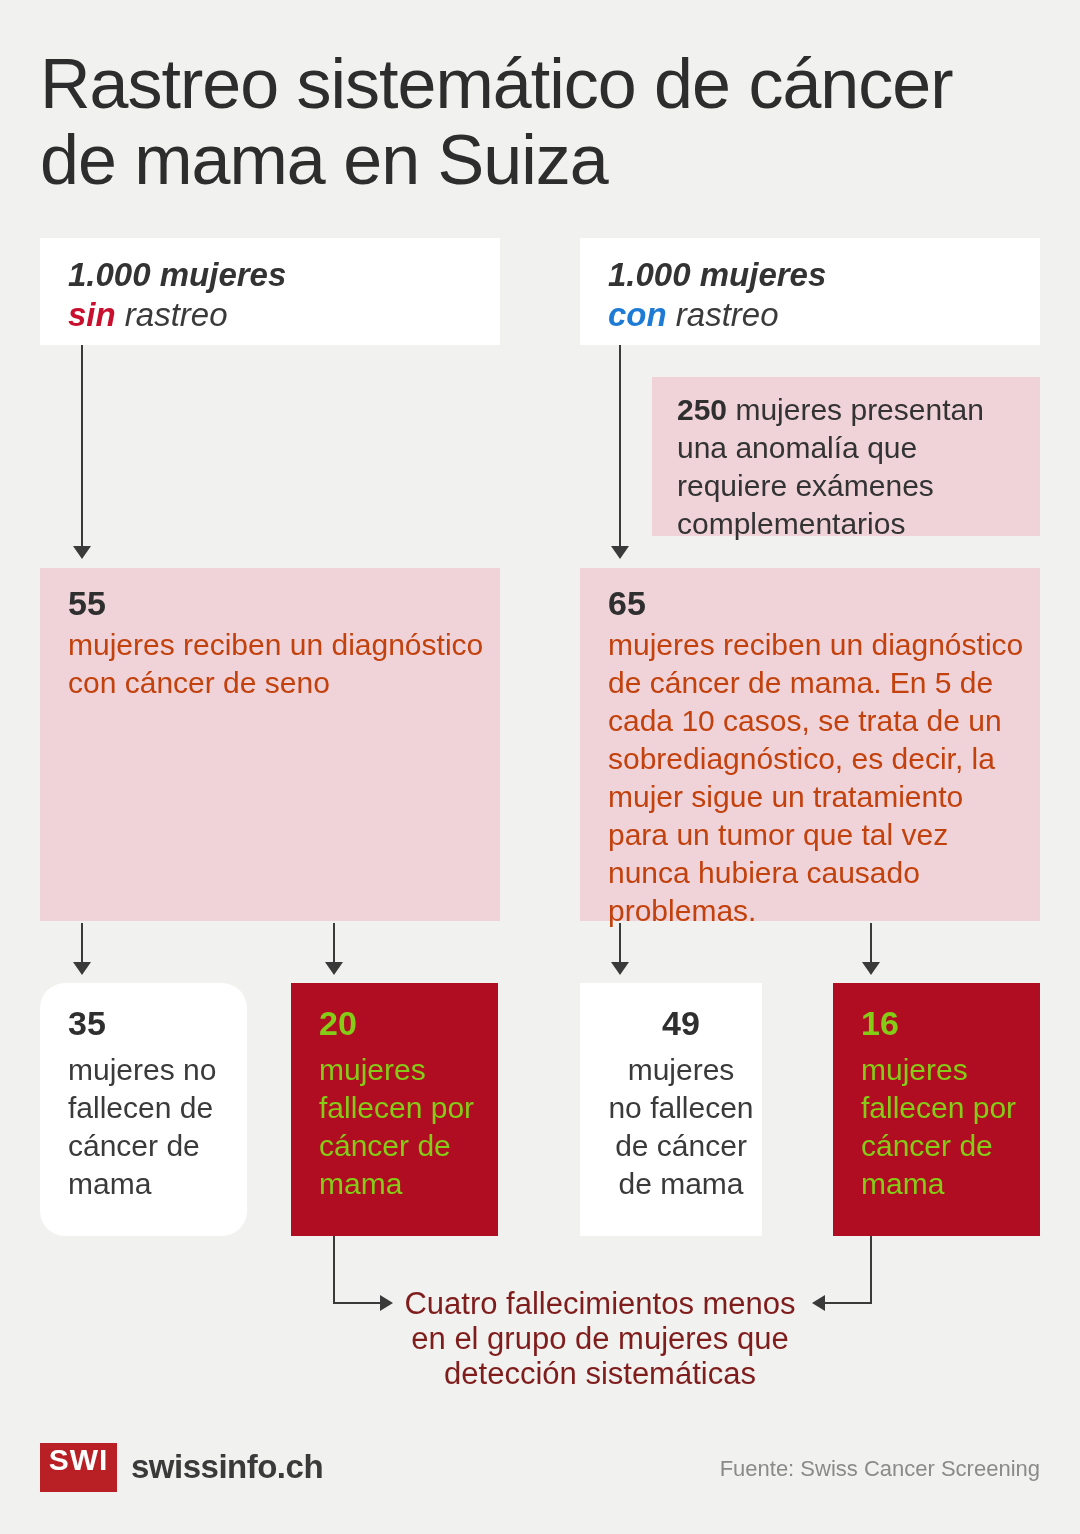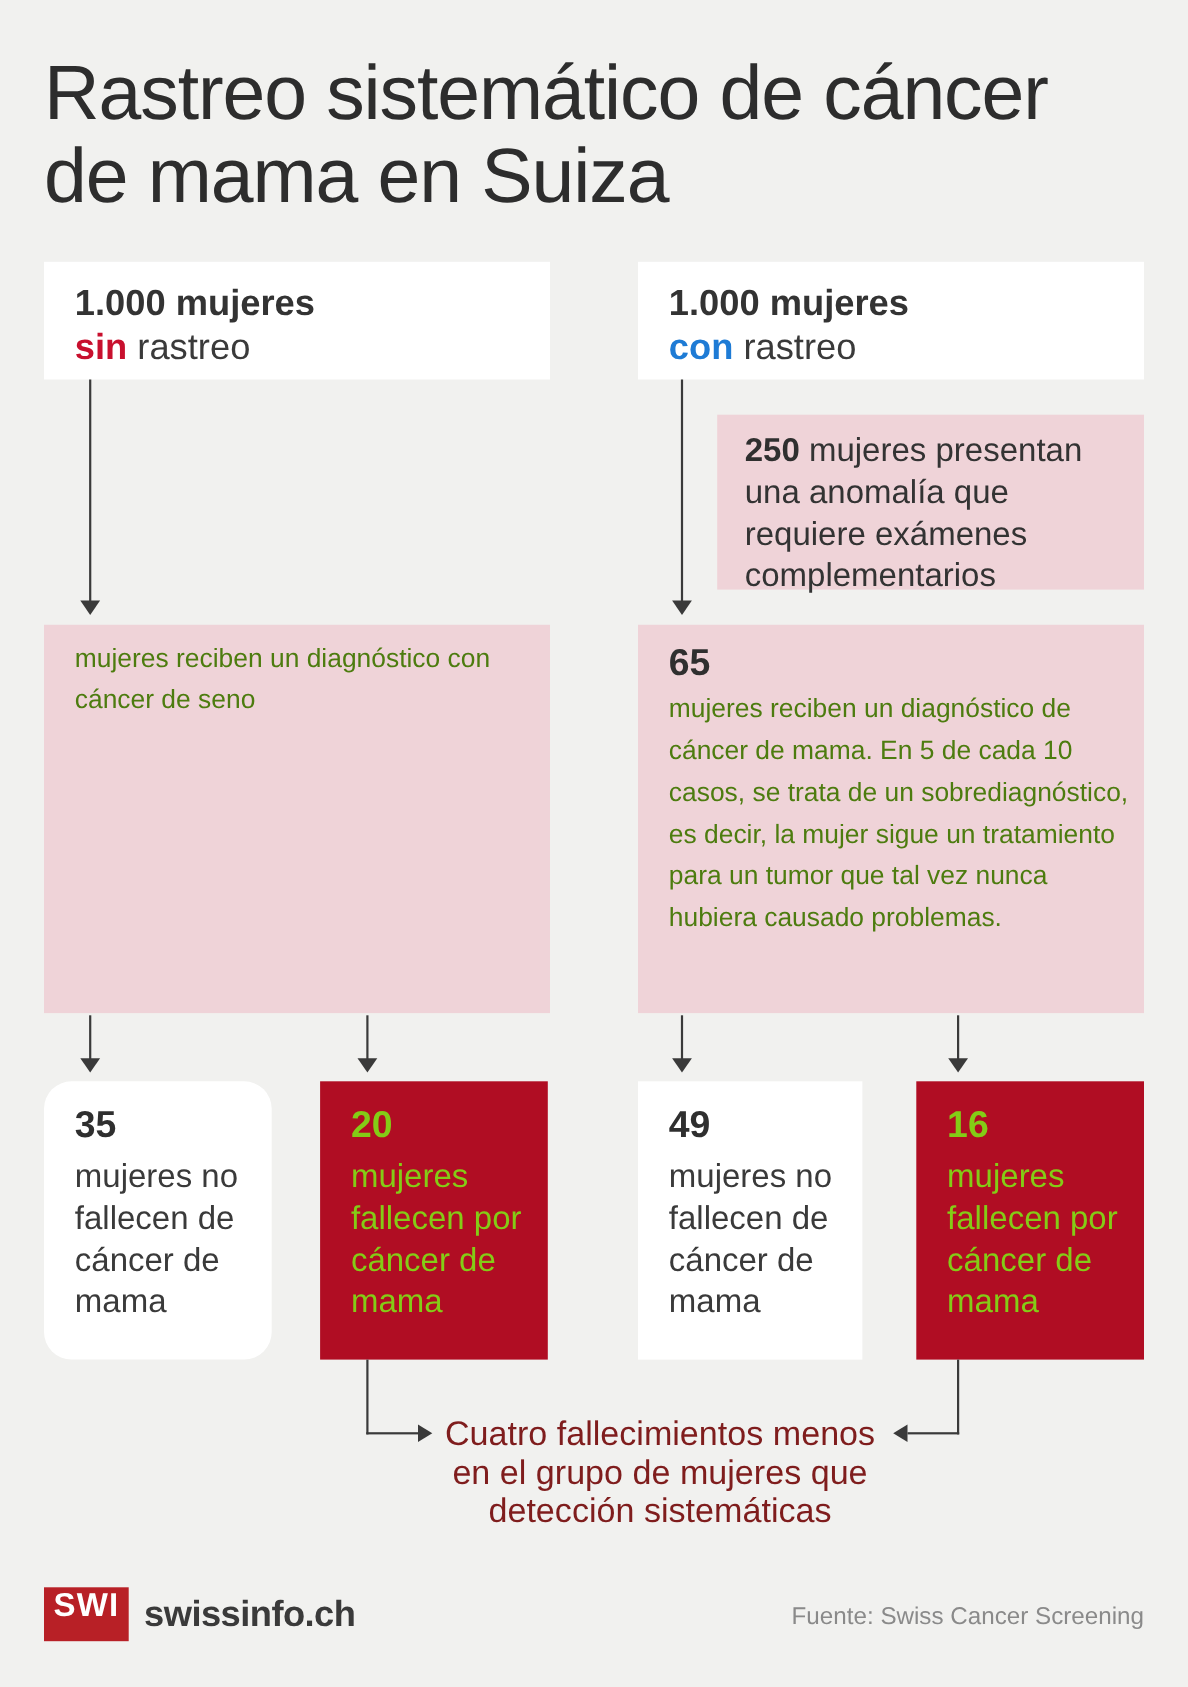--- a/index.html
+++ b/index.html
@@ -21,35 +21,35 @@
     color: #2d2d2d; letter-spacing: -1px; margin: 0;
   }
 
   
   .box { position: absolute; box-sizing: border-box; }
   .white-box { background: #ffffff; }
   .pink-box  { background: #efd3d8; }
   .red-box   { background: #b00d23; color: #84cc16; }
 
   
-  .pop-box { padding: 17px 10px 0 28px; }
+  .pop-box { padding: 17px 10px 0 28px; font-style: italic; }
   .pop-heading { font-size: 33px; font-weight: bold; line-height: 40px; color: #333; }
   .pop-sub { font-size: 33px; line-height: 40px; color: #3a3a3a; }
   .hl-sin { color: #c8102e; font-weight: bold; }
   .hl-con { color: #1e7bd5; font-weight: bold; }
 
   
   .anomaly { left: 652px; top: 377px; width: 388px; height: 159px;
              padding: 14px 7px 0 25px; font-size: 30px; line-height: 38px; }
   .anomaly b { font-weight: bold; color: #2f2f2f; }
 
   
   .diag { top: 568px; width: 460px; height: 353px; padding: 12px 14px 0 28px; }
   .diag-number { font-size: 34px; font-weight: bold; color: #2f2f2f; line-height: 46px; }
-  .diag-text { font-size: 24px; line-height: 38px; color: #4d7c0f; }
+  .diag-text { font-size: 30px; line-height: 38px; color: #c2410c; }
 
   
   .out { top: 983px; width: 207px; height: 253px; padding: 20px 8px 0 28px; }
   .out-number { font-size: 34px; font-weight: bold; line-height: 40px; margin-bottom: 8px; }
   .out-text { font-size: 30px; line-height: 38px; }
   .out.white-box .out-number { color: #2f2f2f; }
   .out.white-box .out-text { color: #3a3a3a; }
 
   
   .vline { position: absolute; width: 2px; background: #3a3a3a; }
@@ -104,20 +104,21 @@
     <div class="vline" style="left:619px; top:345px; height:202px;"></div>
     <div class="head-down" style="left:611px; top:546px;"></div>
   </div>
 
   <div class="box pink-box anomaly">
     <b>250</b>
     <span>mujeres presentan una anomalía que requiere exámenes complementarios</span>
   </div>
 
   <div class="box pink-box diag" style="left:40px;">
+    <div class="diag-number">55</div>
     <div class="diag-text">mujeres reciben un diagnóstico con cáncer de seno</div>
   </div>
   <div class="box pink-box diag" style="left:580px;">
     <div class="diag-number">65</div>
     <div class="diag-text">mujeres reciben un diagnóstico de cáncer de mama.  En 5 de cada 10 casos, se trata de un sobrediagnóstico, es decir, la mujer sigue un tratamiento para un tumor que tal vez nunca hubiera causado problemas.</div>
   </div>
 
   <div>
     <div class="vline" style="left:81px; top:923px; height:41px;"></div>
     <div class="head-down" style="left:73px; top:962px;"></div>
@@ -136,21 +137,21 @@
   </div>
 
   <div class="box white-box out" style="left:40px;border-radius:25px;">
     <div class="out-number">35</div>
     <div class="out-text">mujeres no fallecen de cáncer de mama</div>
   </div>
   <div class="box red-box out" style="left:291px;">
     <div class="out-number">20</div>
     <div class="out-text">mujeres fallecen por cáncer de mama</div>
   </div>
-  <div class="box white-box out" style="left:580px; width:204px;">
+  <div class="box white-box out" style="left:580px; width:182px;text-align:center;">
     <div class="out-number">49</div>
     <div class="out-text">mujeres no fallecen de cáncer de mama</div>
   </div>
   <div class="box red-box out" style="left:833px;">
     <div class="out-number">16</div>
     <div class="out-text">mujeres fallecen por cáncer de mama</div>
   </div>
 
   <div>
     <div class="vline" style="left:333px; top:1236px; height:68px;"></div>

